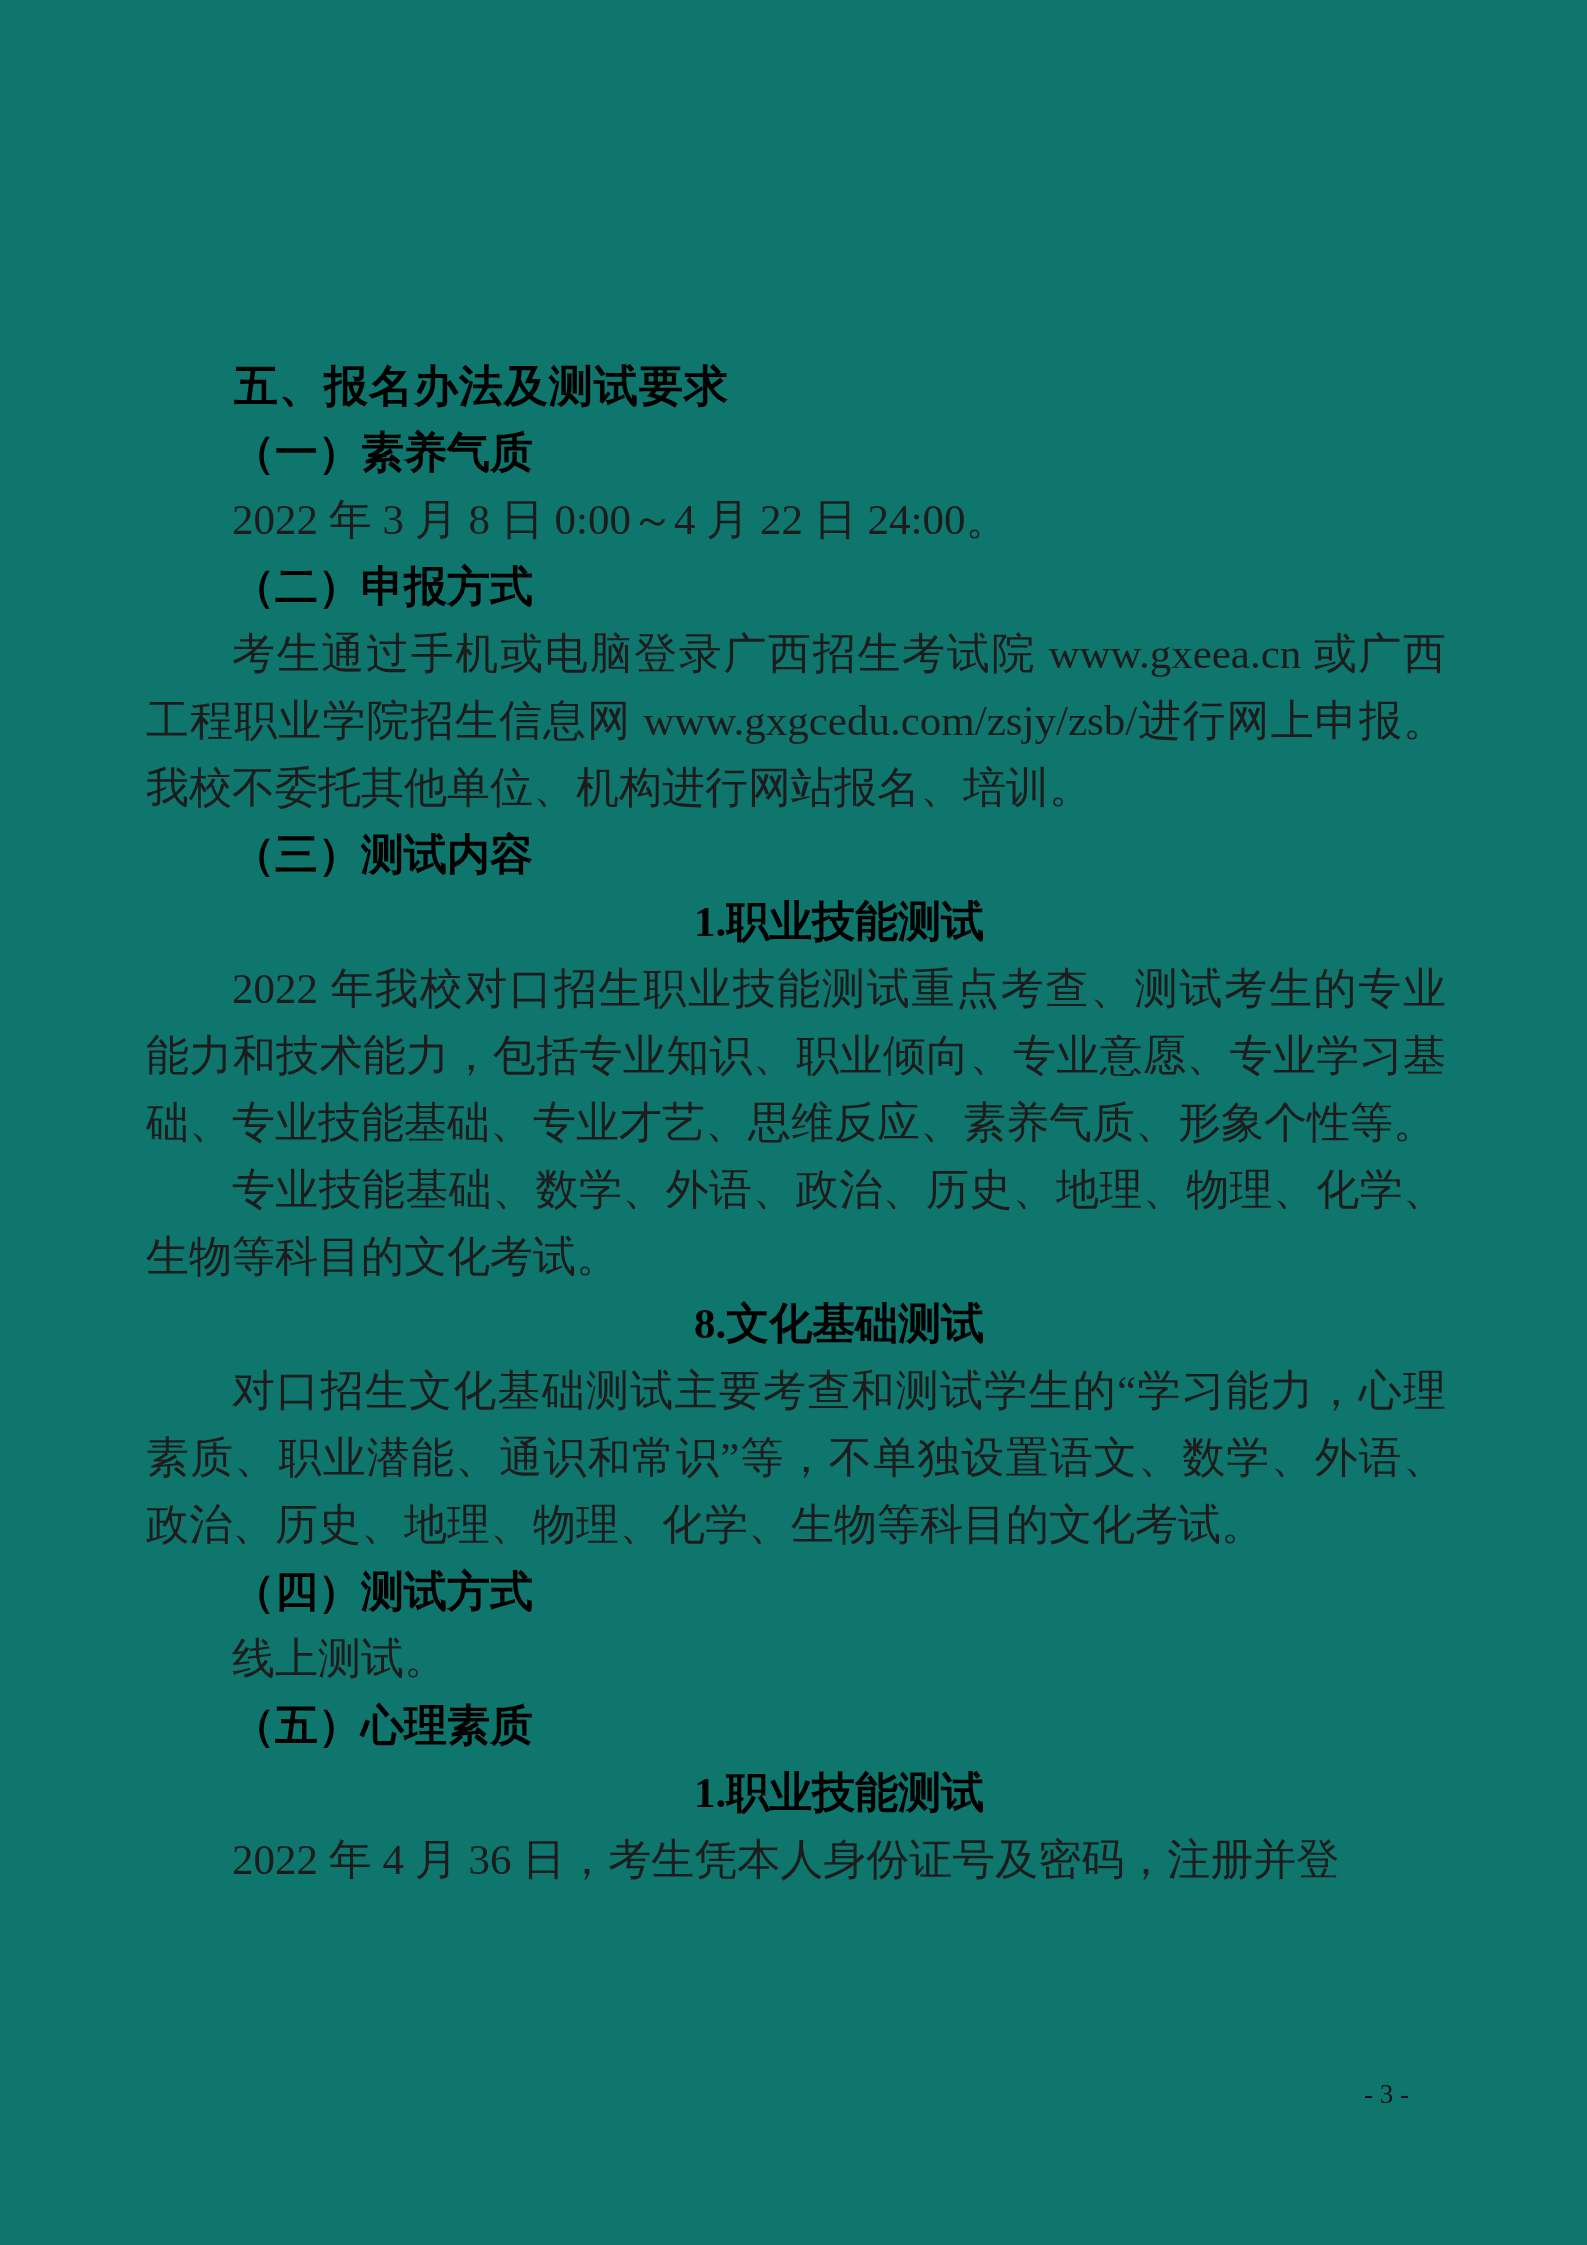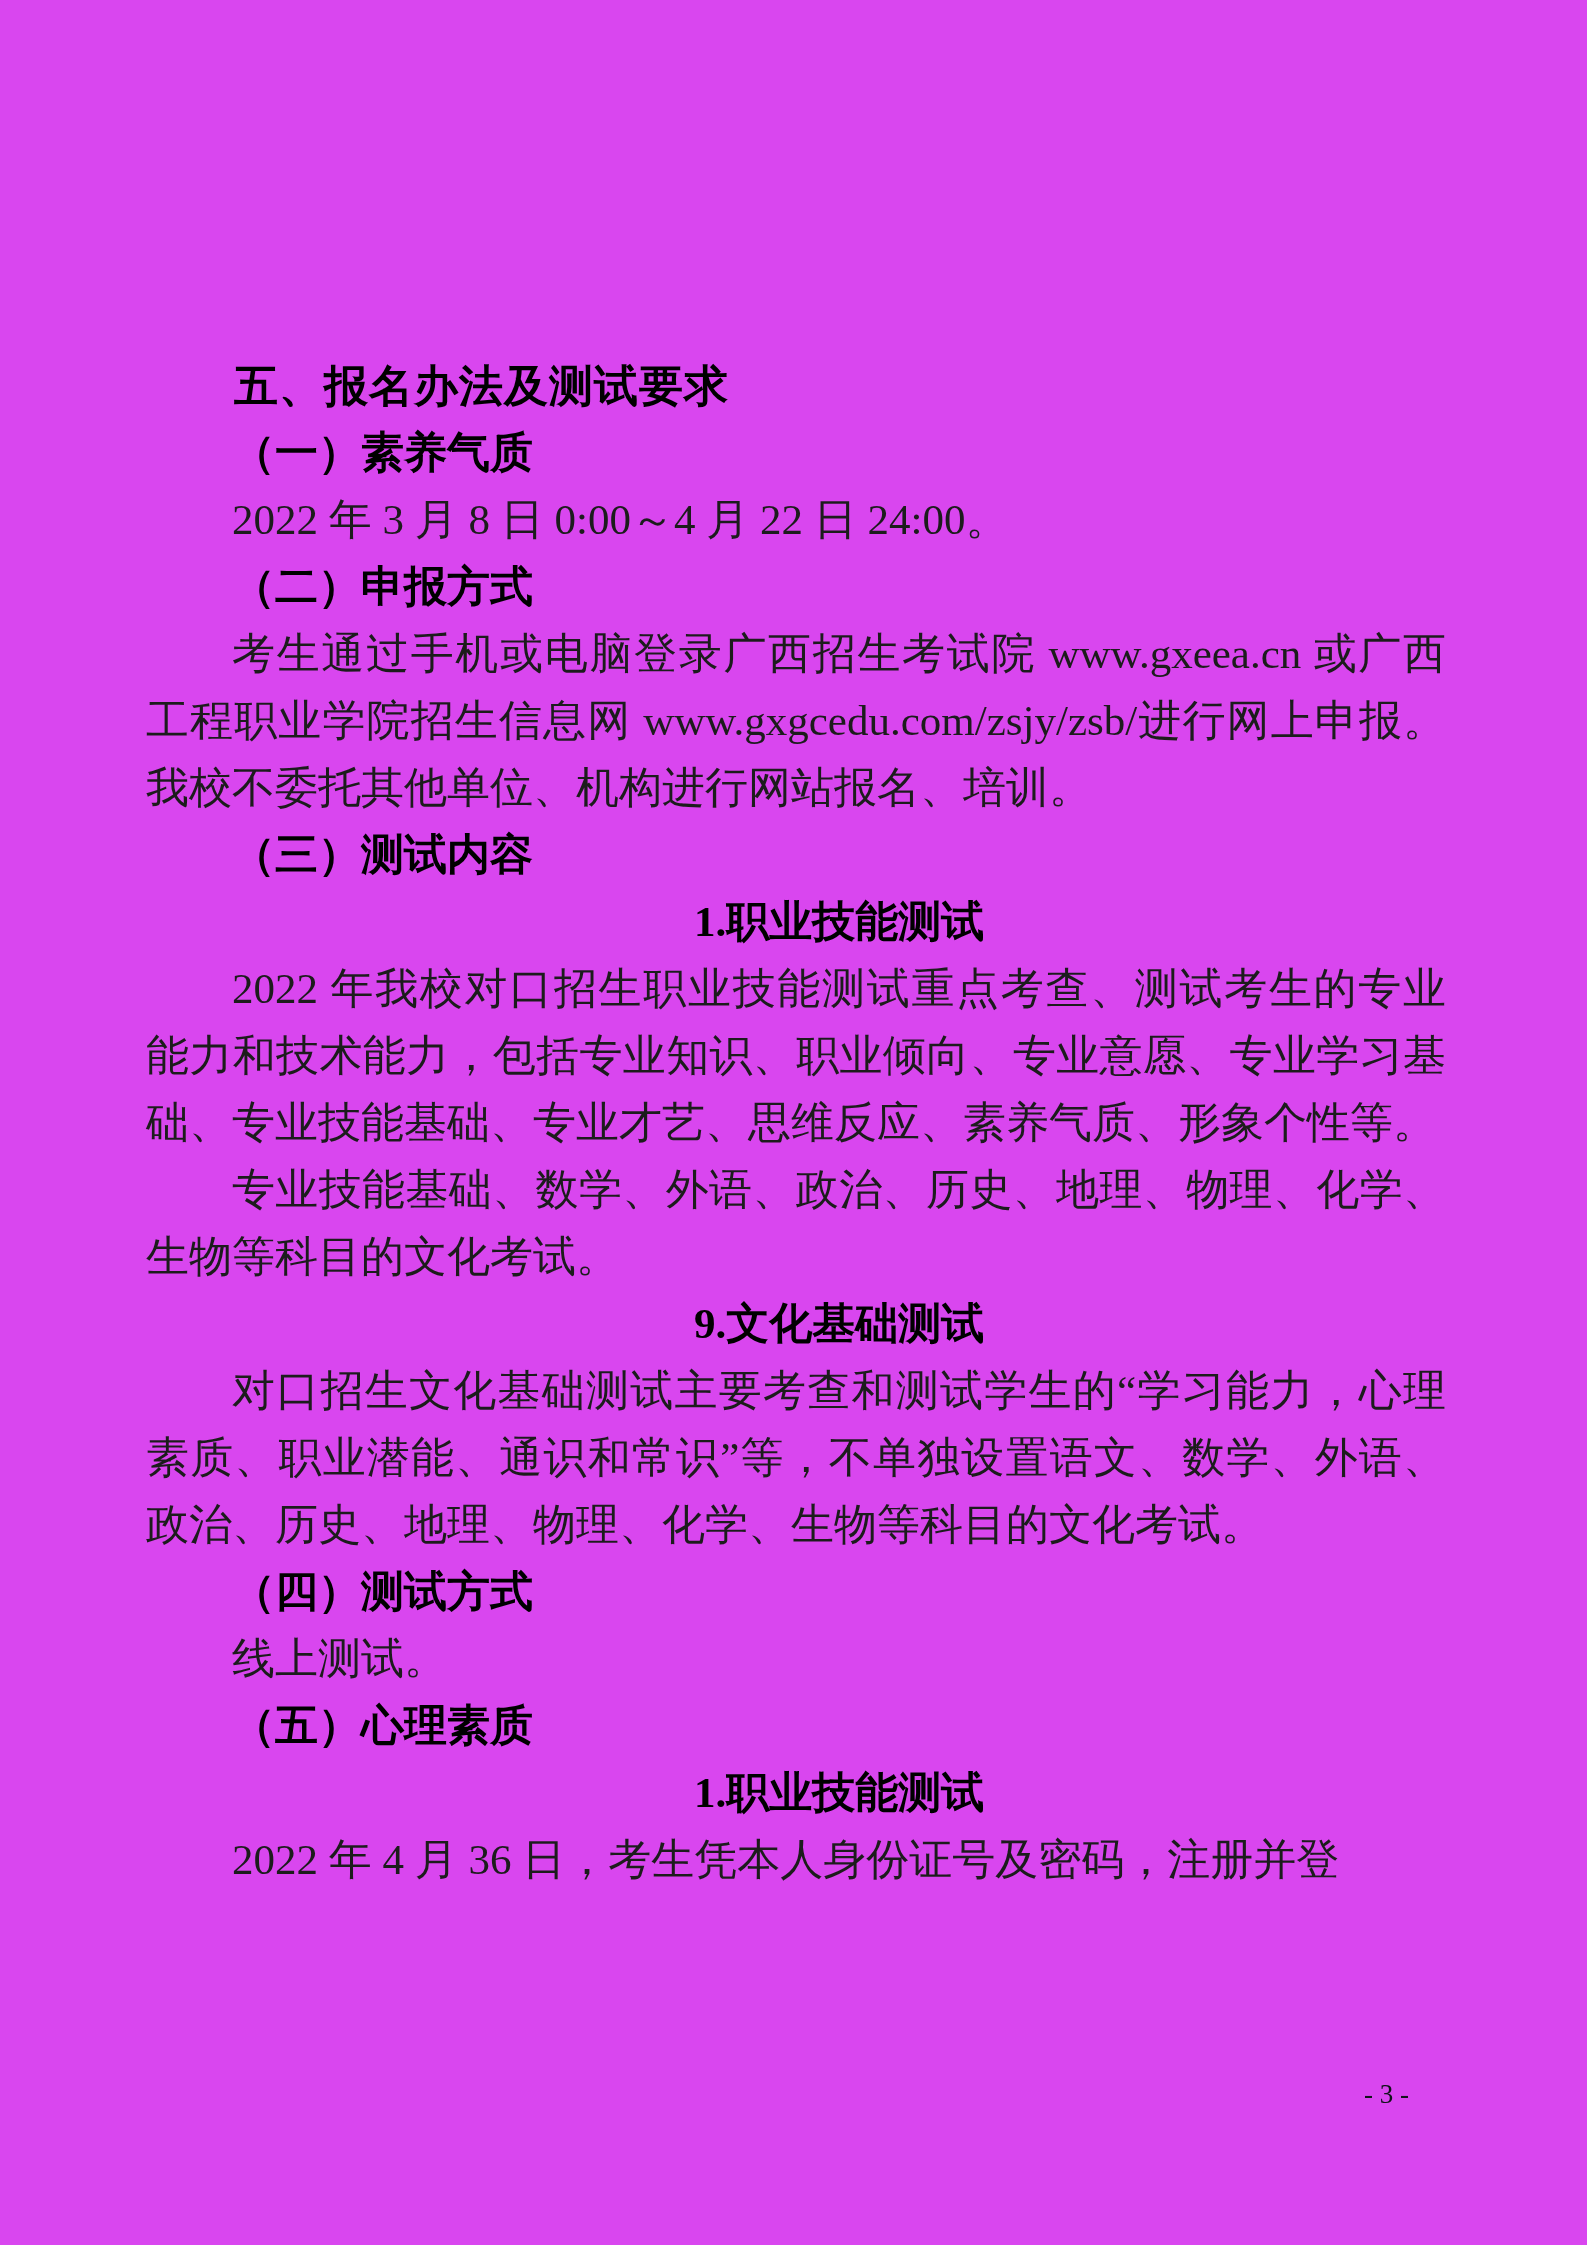--- a/index.html
+++ b/index.html
@@ -5,21 +5,21 @@
   html, body {
     margin: 0;
     padding: 0;
     background: #e8e8e8;
   }
   .page {
     position: relative;
     width: 1587px;
     height: 2245px;
     margin: 0 auto;
-    background: #d946ef;
+    background: #0f766e;
     overflow: hidden;
     color: #1c1c1c;
     font-family: "Liberation Serif", "DejaVu Serif", serif;
   }
   .content {
     position: absolute;
     left: 146px;
     top: 352px;
     width: 1300px;
     font-size: 43px;
@@ -71,21 +71,21 @@
   <div class="content">
     <div class="h1">五、报名办法及测试要求</div>
     <div class="h2">（一）素养气质</div>
     <div class="p">2022 年 3 月 8 日 0:00～4 月 22 日 24:00。</div>
     <div class="h2">（二）申报方式</div>
     <div class="p">考生通过手机或电脑登录广西招生考试院 www.gxeea.cn 或广西工程职业学院招生信息网 www.gxgcedu.com/zsjy/zsb/进行网上申报。我校不委托其他单位、机构进行网站报名、培训。</div>
     <div class="h2">（三）测试内容</div>
     <div class="h3">1.职业技能测试</div>
     <div class="p">2022 年我校对口招生职业技能测试重点考查、测试考生的专业能力和技术能力，包括专业知识、职业倾向、专业意愿、专业学习基础、专业技能基础、专业才艺、思维反应、素养气质、形象个性等。</div>
     <div class="p">专业技能基础、数学、外语、政治、历史、地理、物理、化学、生物等科目的文化考试。</div>
-    <div class="h3">9.文化基础测试</div>
+    <div class="h3">8.文化基础测试</div>
     <div class="p">对口招生文化基础测试主要考查和测试学生的“学习能力，心理素质、职业潜能、通识和常识”等，不单独设置语文、数学、外语、政治、历史、地理、物理、化学、生物等科目的文化考试。</div>
     <div class="h2">（四）测试方式</div>
     <div class="p">线上测试。</div>
     <div class="h2">（五）心理素质</div>
     <div class="h3">1.职业技能测试</div>
     <div class="p">2022 年 4 月 36 日，考生凭本人身份证号及密码，注册并登</div>
   </div>
   <div class="page-number">- 3 -</div>
 </div>
 

